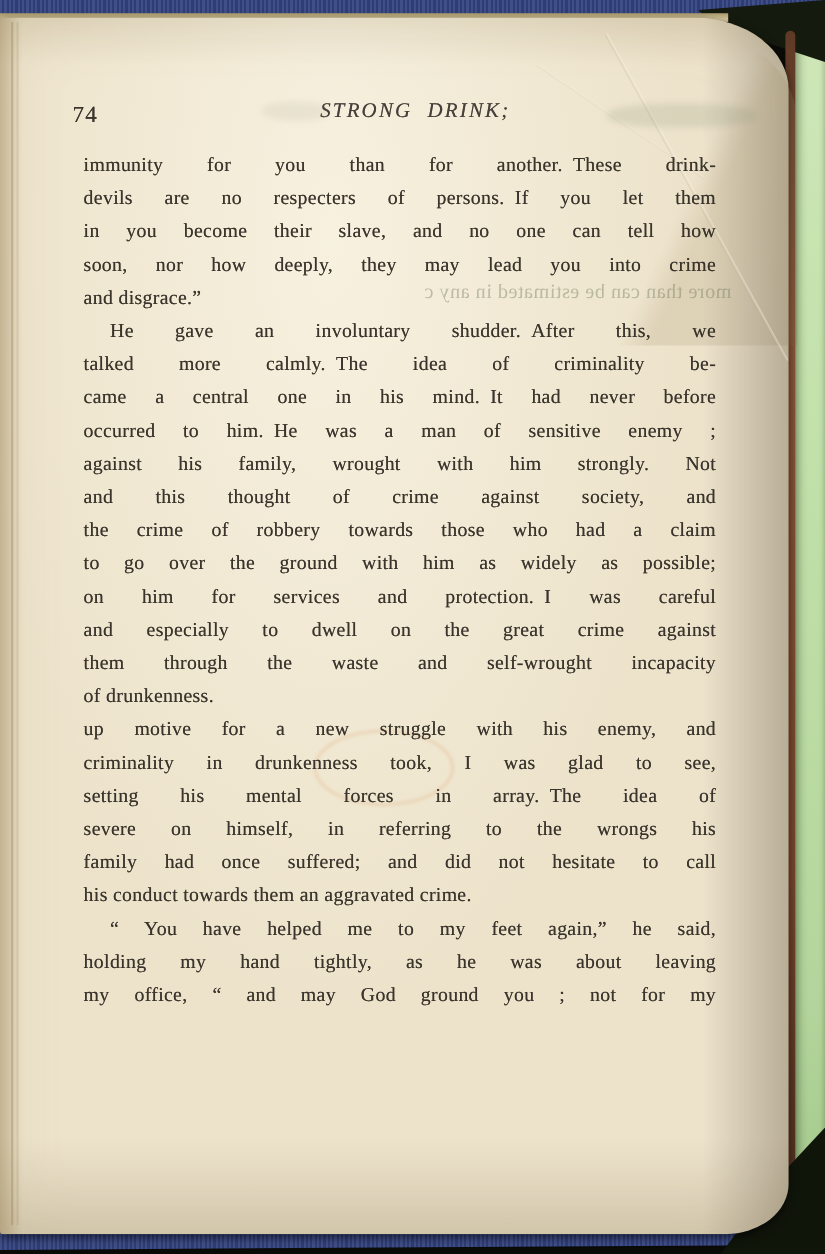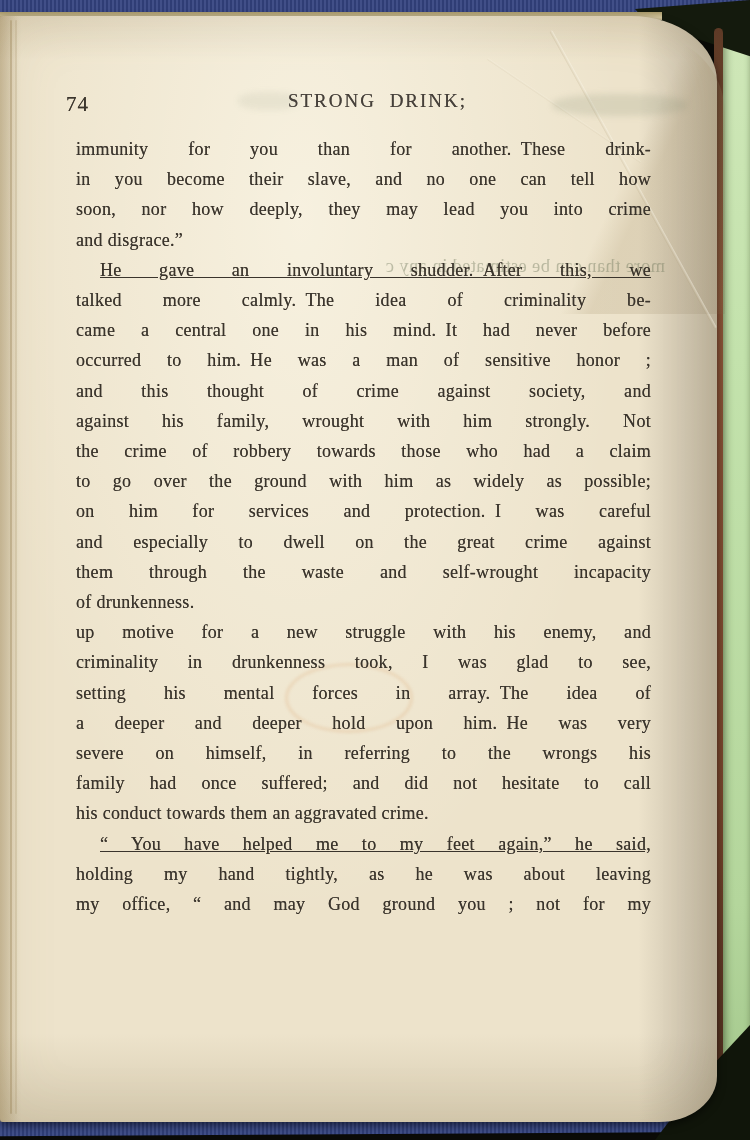--- a/index.html
+++ b/index.html
@@ -63,28 +63,28 @@
   .smudge{position:absolute;border-radius:45%;filter:blur(3px);background:rgba(128,138,112,.18);}
   .smudge.s1{left:552px;top:94px;width:135px;height:22px;}
   .smudge.s2{left:238px;top:92px;width:62px;height:18px;opacity:.6;}
   .stamp{left:285px;top:663px;width:122px;height:64px;border-radius:50%;z-index:4;
     border:3px solid rgba(205,120,45,.15);filter:blur(1.5px);}
   
   .content{left:0;top:0;width:750px;height:828px;z-index:5;color:var(--ink);padding-left:44px;}
   .page-number{position:absolute;left:66px;top:92px;font-size:21px;letter-spacing:1px;
     text-shadow:0 0 .5px rgba(58,52,44,.8);}
   .running-header{position:absolute;left:90px;top:90px;width:575px;text-align:center;
-    font-size:19px;letter-spacing:2px;word-spacing:7px;color:#46403a;
+    font-style:italic;font-size:19px;letter-spacing:2px;word-spacing:7px;color:#46403a;
     text-shadow:0 0 .5px rgba(70,64,58,.7);}
   .body-text{position:absolute;left:76px;top:134px;width:575px;
     font-size:18px;line-height:30.2px;letter-spacing:.3px;
     text-shadow:0 0 .5px rgba(58,52,44,.75);}
   .line{text-align:left;white-space:normal;}
   .line.j{text-align:justify;text-align-last:justify;}
-  .line.ind{padding-left:24px;text-decoration:underline;}
+  .line.ind{padding-left:24px;}
 </style>
 </head>
 <body>
 
 <div class="layer cover-top"></div>
 <div class="layer cover-bottom"></div>
 <div class="layer dark-tr"></div>
 <div class="layer green-strip"></div>
 <div class="layer brown-line"></div>
 <div class="layer dark-br"></div>
@@ -102,39 +102,39 @@
 <div class="layer showthrough-text">more than can be estimated in any c</div>
 <div class="layer smudge s1" style="z-index:4;"></div>
 <div class="layer smudge s2" style="z-index:4;"></div>
 <div class="layer stamp"></div>
 
 <div class="layer content">
   <div class="page-number">74</div>
   <div class="running-header">STRONG DRINK;</div>
   <div class="body-text">
       <div class="line j">immunity for you than for another. These drink-</div>
+      <div class="line j">devils are no respecters of persons. If you let them</div>
       <div class="line j">in you become their slave, and no one can tell how</div>
       <div class="line j">soon, nor how deeply, they may lead you into crime</div>
       <div class="line">and disgrace.”</div>
       <div class="line j ind">He gave an involuntary shudder. After this, we</div>
       <div class="line j">talked more calmly. The idea of criminality be-</div>
       <div class="line j">came a central one in his mind. It had never before</div>
-      <div class="line j">occurred to him. He was a man of sensitive honor ;</div>
+      <div class="line j">occurred to him. He was a man of sensitive enemy ;</div>
+      <div class="line j">against his family, wrought with him strongly. Not</div>
       <div class="line j">and this thought of crime against society, and</div>
-      <div class="line j">against his family, wrought with him strongly. Not</div>
       <div class="line j">the crime of robbery towards those who had a claim</div>
       <div class="line j">to go over the ground with him as widely as possible;</div>
       <div class="line j">on him for services and protection. I was careful</div>
       <div class="line j">and especially to dwell on the great crime against</div>
       <div class="line j">them through the waste and self-wrought incapacity</div>
       <div class="line">of drunkenness.</div>
       <div class="line j">up motive for a new struggle with his enemy, and</div>
       <div class="line j">criminality in drunkenness took, I was glad to see,</div>
       <div class="line j">setting his mental forces in array. The idea of</div>
-      <div class="line j">a deeper and deeper hold upon him. He was very</div>
       <div class="line j">severe on himself, in referring to the wrongs his</div>
       <div class="line j">family had once suffered; and did not hesitate to call</div>
       <div class="line">his conduct towards them an aggravated crime.</div>
       <div class="line j ind">“ You have helped me to my feet again,” he said,</div>
       <div class="line j">holding my hand tightly, as he was about leaving</div>
       <div class="line j">my office, “ and may God ground you ; not for my</div>
     </div>
 </div>
 
 </body></html>

